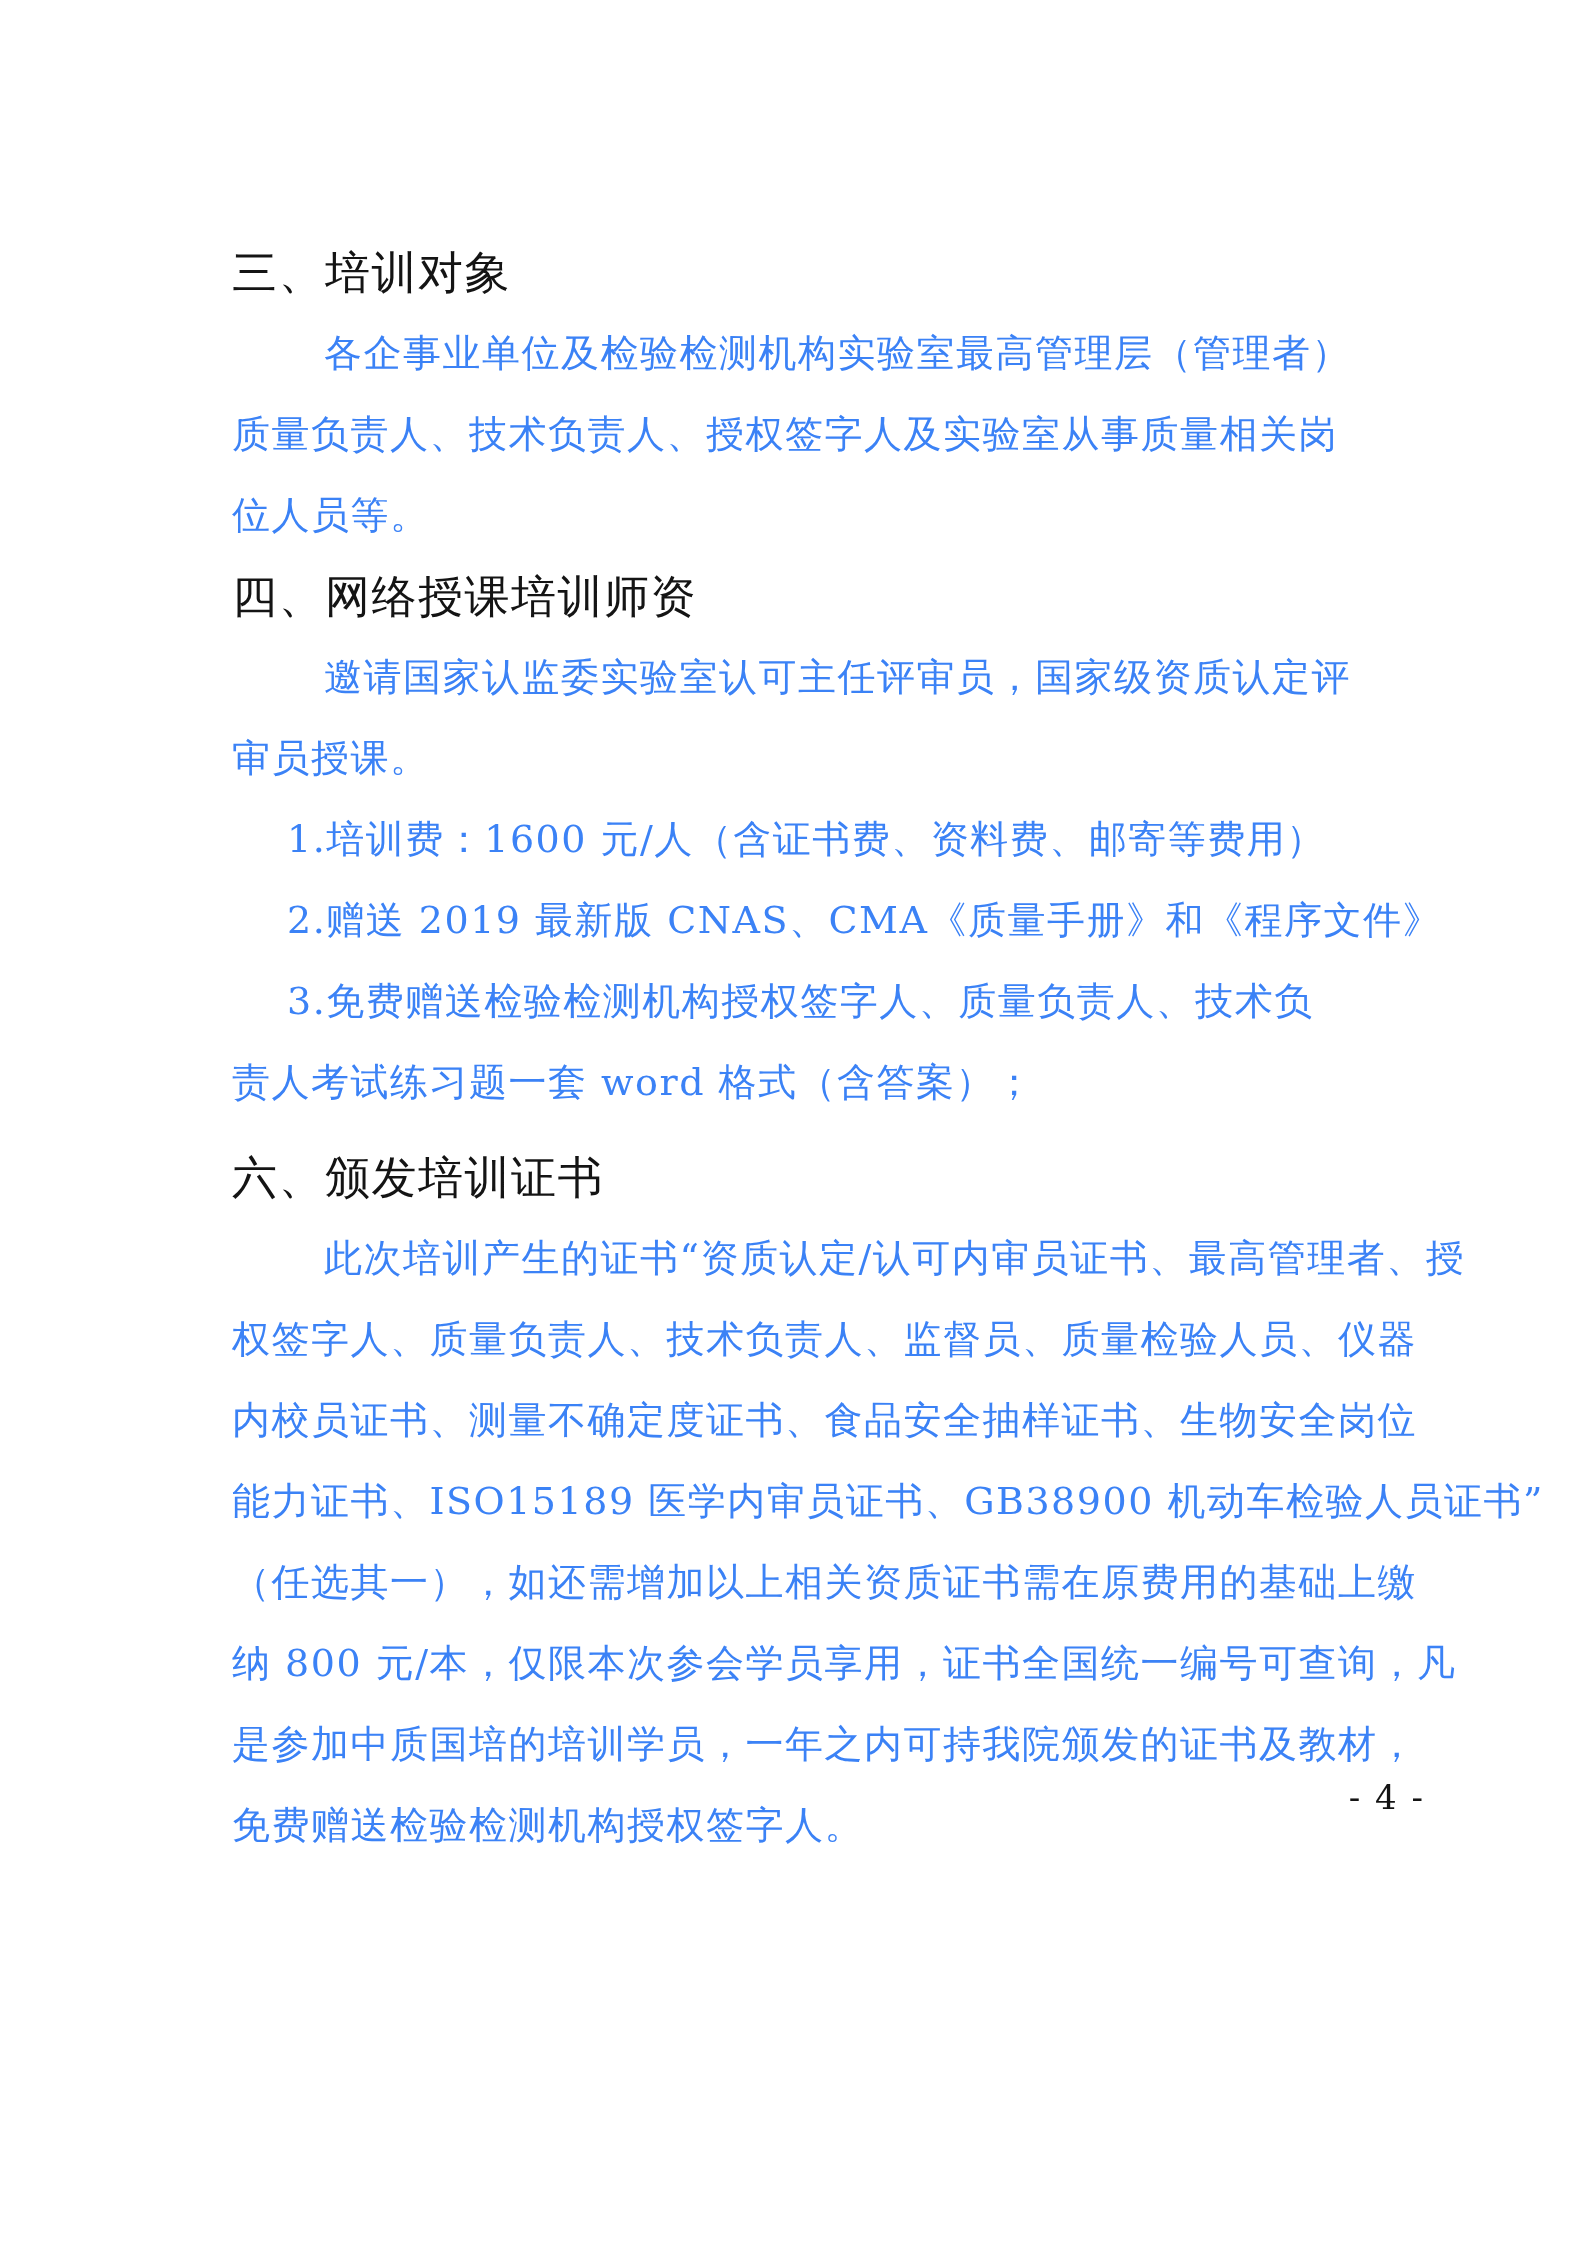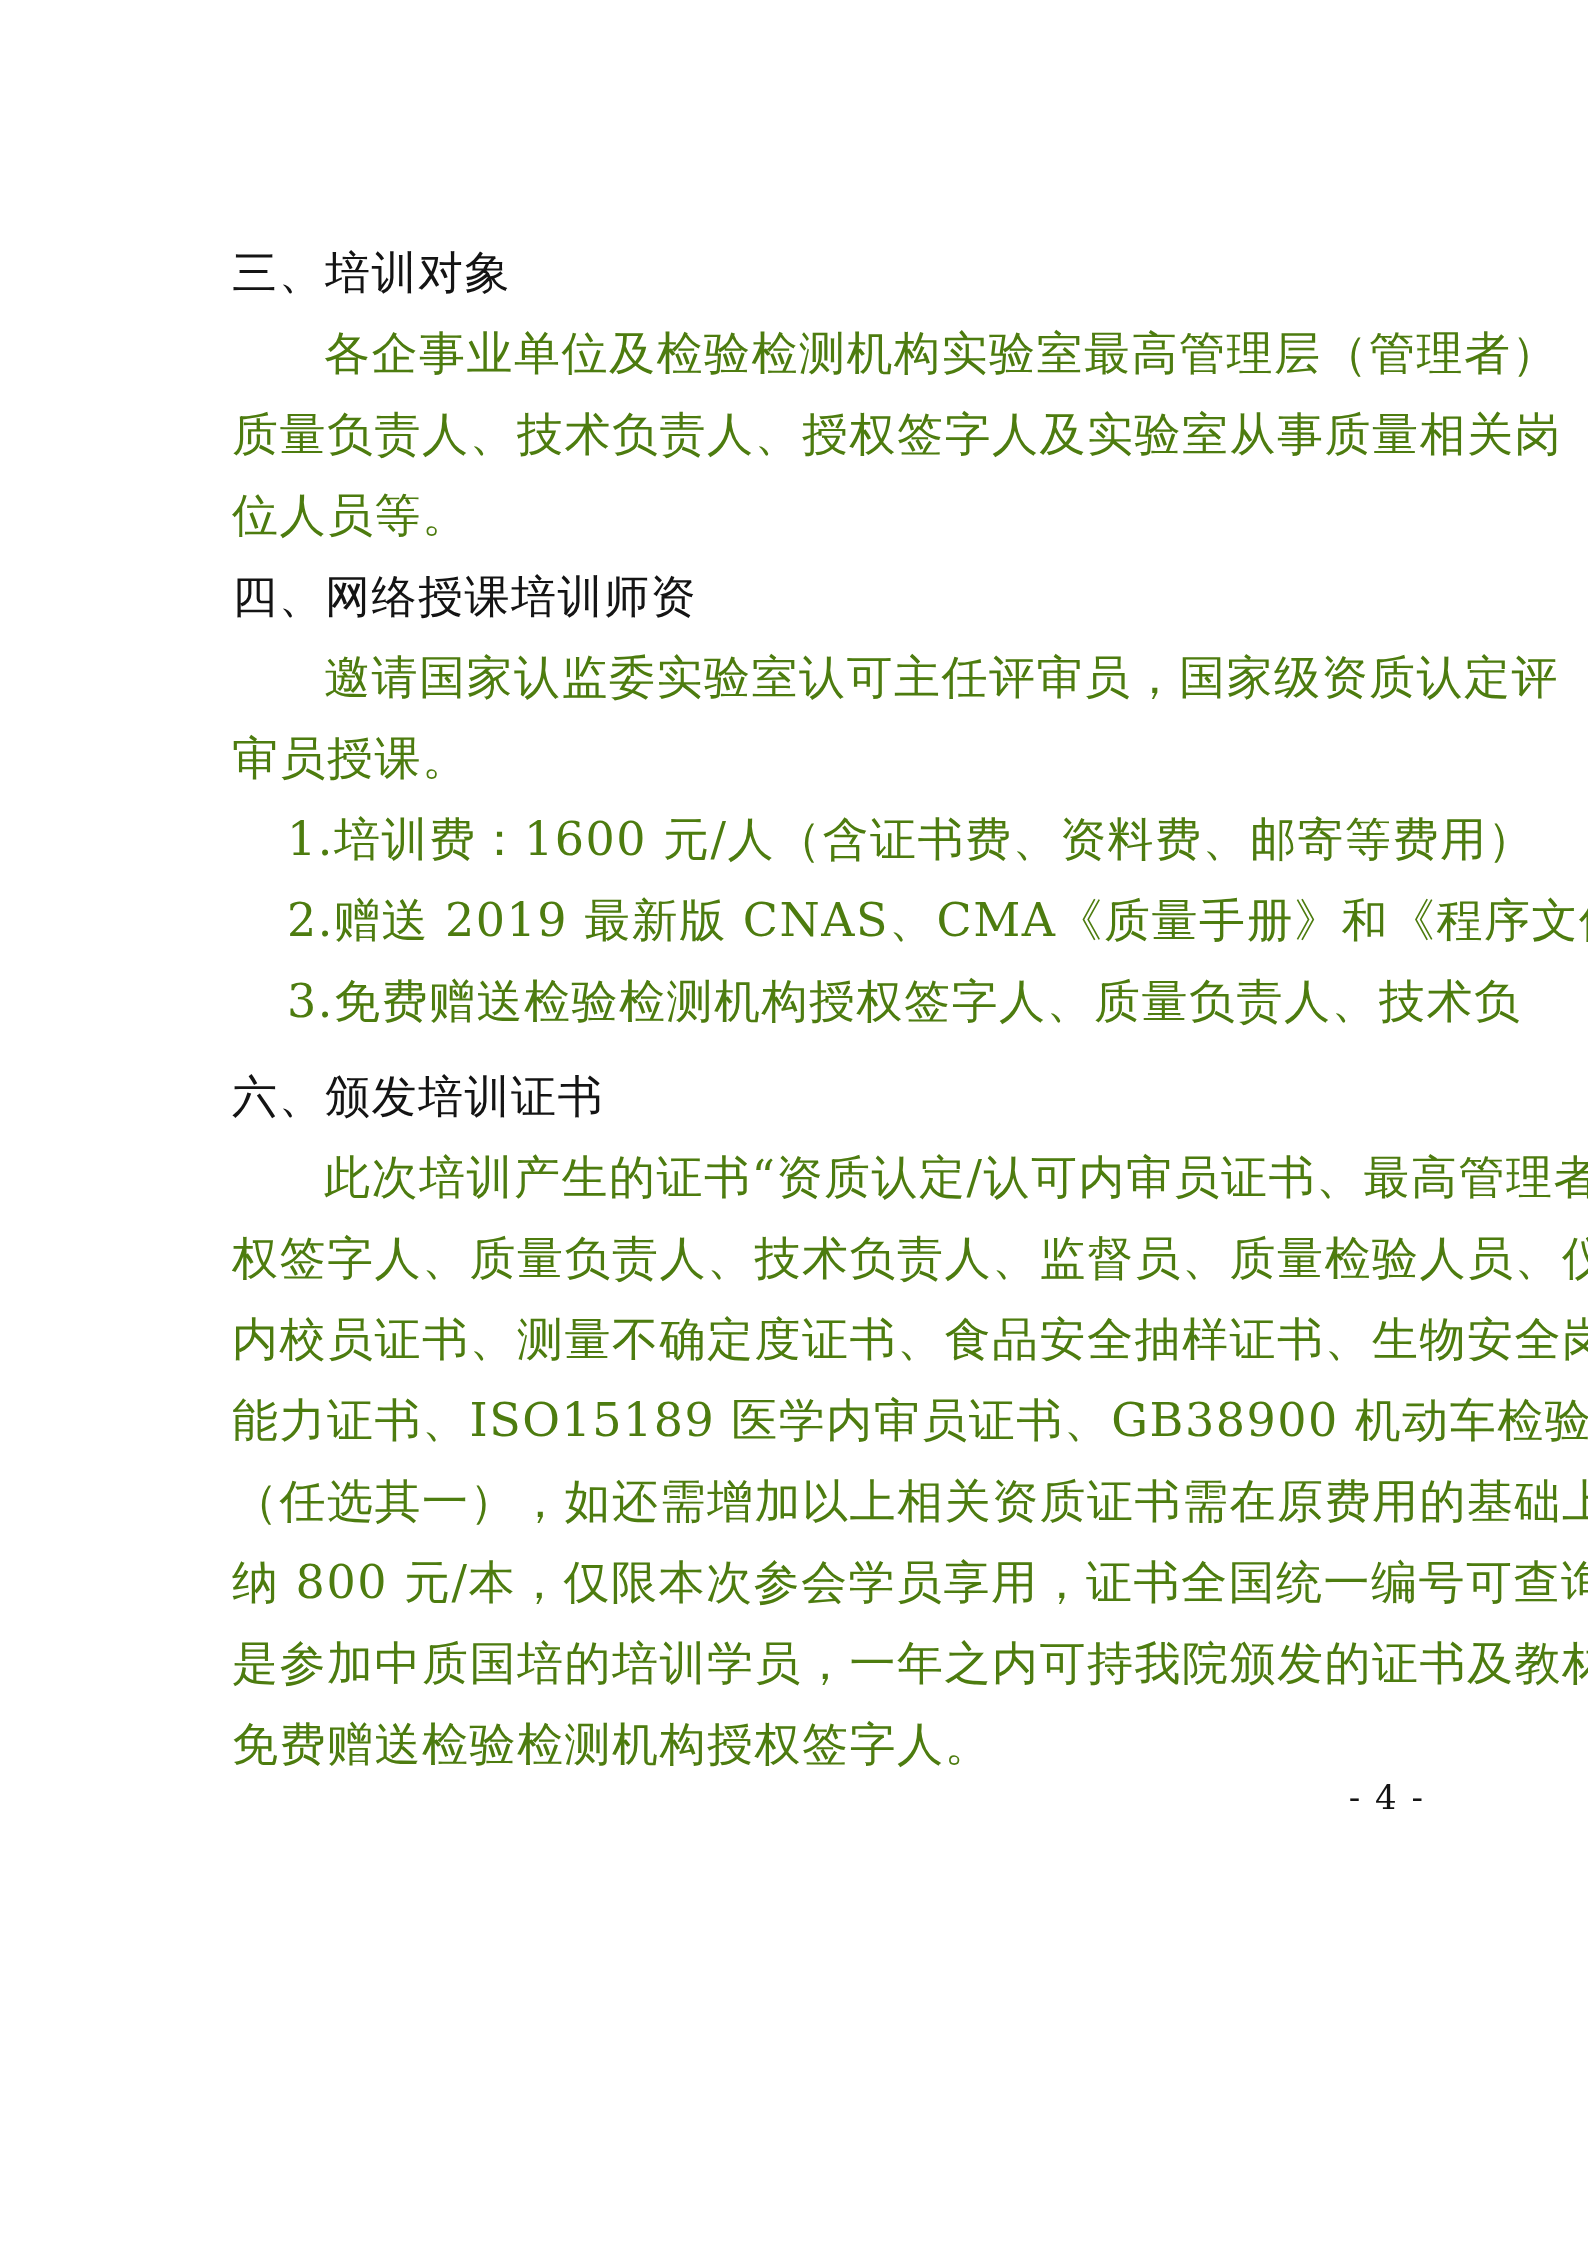--- a/index.html
+++ b/index.html
@@ -19,25 +19,25 @@
     box-sizing: border-box;
     overflow: hidden;
   }
   .content {
     position: absolute;
     left: 232px;
     top: 232px;
     width: 1120px;
   }
   .line {
-    font-size: 46px;
+    font-size: 38px;
     line-height: 81px;
     letter-spacing: 1.5px;
     white-space: nowrap;
-    color: #4d7c0f;
+    color: #3b82f6;
     font-weight: 400;
   }
   
   .heading {
     font-size: 45px;
     line-height: 81px;
     letter-spacing: 1.5px;
     white-space: nowrap;
     color: #141414;
   }
@@ -71,20 +71,21 @@
       <div class="heading">三、培训对象</div>
       <div class="line indent2">各企事业单位及检验检测机构实验室最高管理层（管理者）</div>
       <div class="line flush">质量负责人、技术负责人、授权签字人及实验室从事质量相关岗</div>
       <div class="line flush">位人员等。</div>
       <div class="heading">四、网络授课培训师资</div>
       <div class="line indent2">邀请国家认监委实验室认可主任评审员，国家级资质认定评</div>
       <div class="line flush">审员授课。</div>
       <div class="line indent1">1.培训费：1600 元/人（含证书费、资料费、邮寄等费用）</div>
       <div class="line indent1">2.赠送 2019 最新版 CNAS、CMA《质量手册》和《程序文件》</div>
       <div class="line indent1">3.免费赠送检验检测机构授权签字人、质量负责人、技术负</div>
+      <div class="line flush">责人考试练习题一套 word 格式（含答案）；</div>
       <div class="gap-sm"></div>
       <div class="heading">六、颁发培训证书</div>
       <div class="line indent2">此次培训产生的证书“资质认定/认可内审员证书、最高管理者、授</div>
       <div class="line flush">权签字人、质量负责人、技术负责人、监督员、质量检验人员、仪器</div>
       <div class="line flush">内校员证书、测量不确定度证书、食品安全抽样证书、生物安全岗位</div>
       <div class="line flush">能力证书、ISO15189 医学内审员证书、GB38900 机动车检验人员证书”</div>
       <div class="line flush">（任选其一），如还需增加以上相关资质证书需在原费用的基础上缴</div>
       <div class="line flush">纳 800 元/本，仅限本次参会学员享用，证书全国统一编号可查询，凡</div>
       <div class="line flush">是参加中质国培的培训学员，一年之内可持我院颁发的证书及教材，</div>
       <div class="line flush">免费赠送检验检测机构授权签字人。</div>

